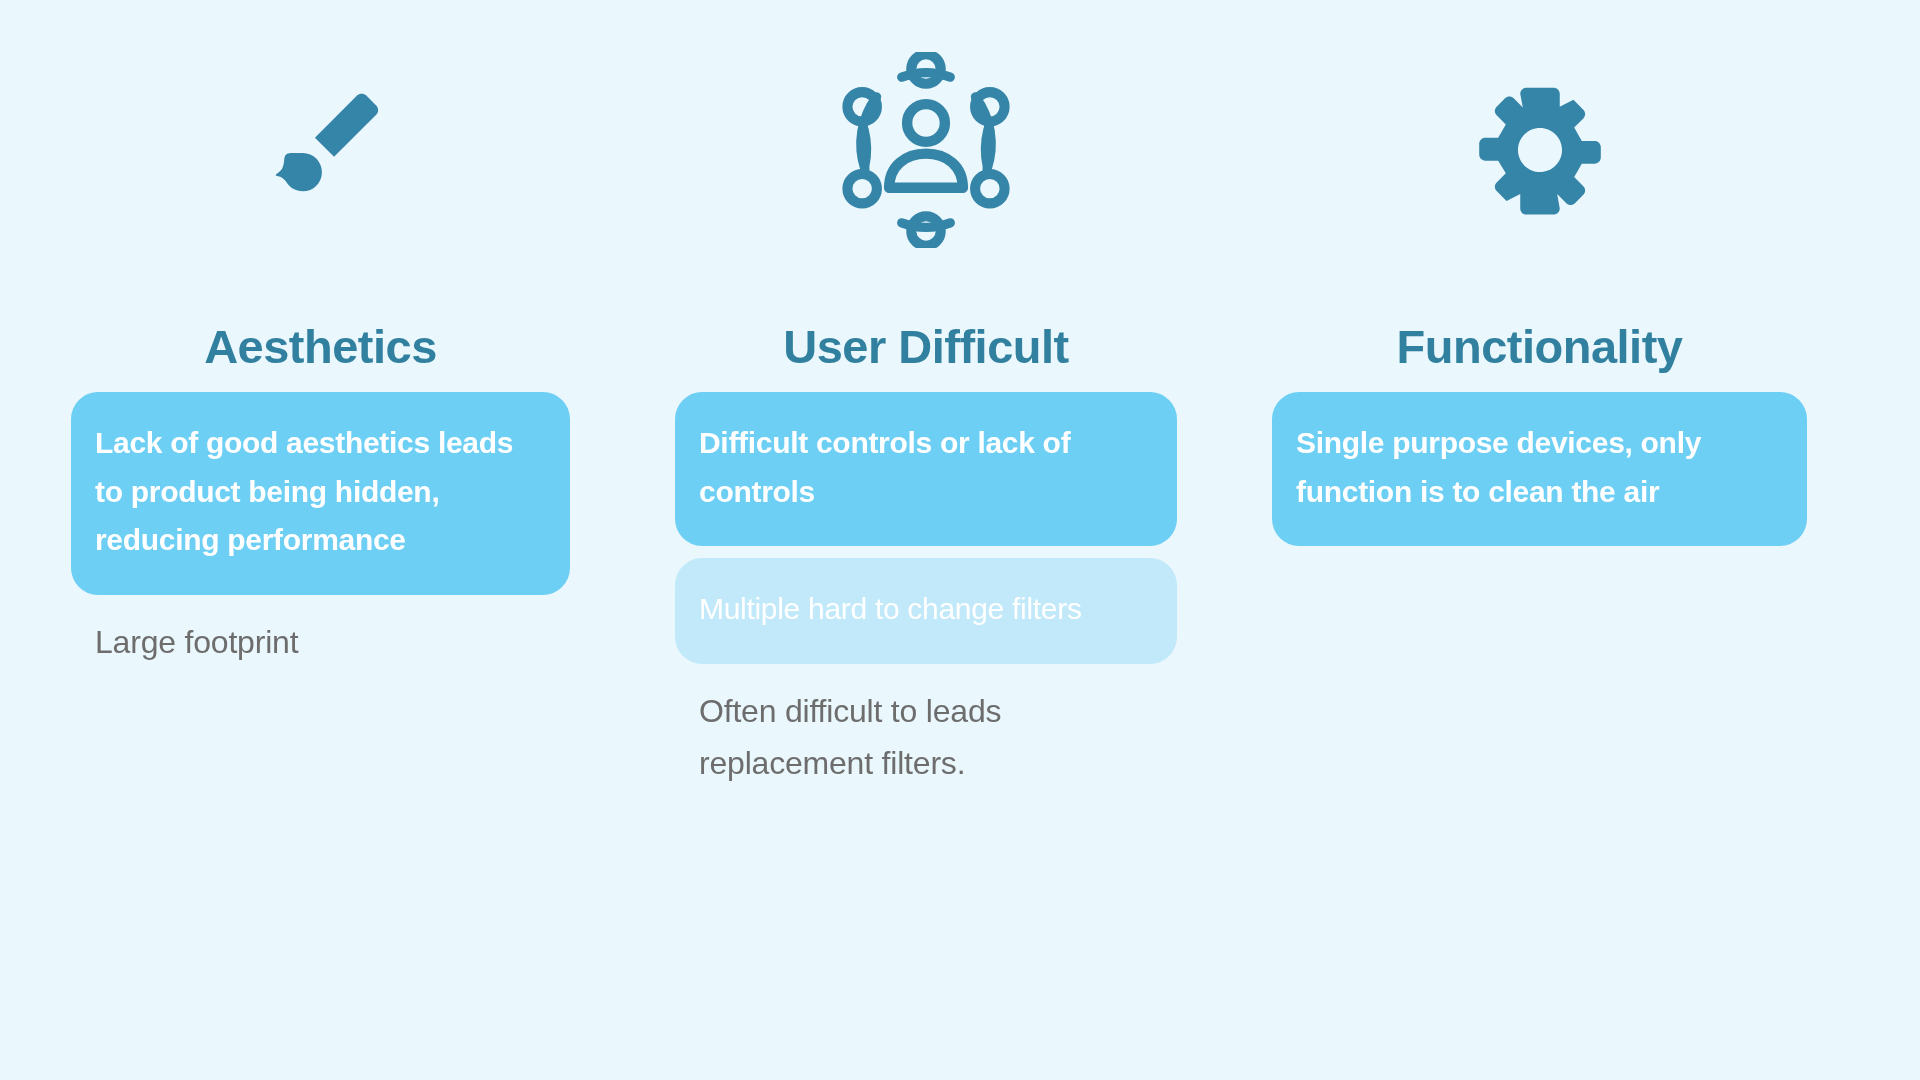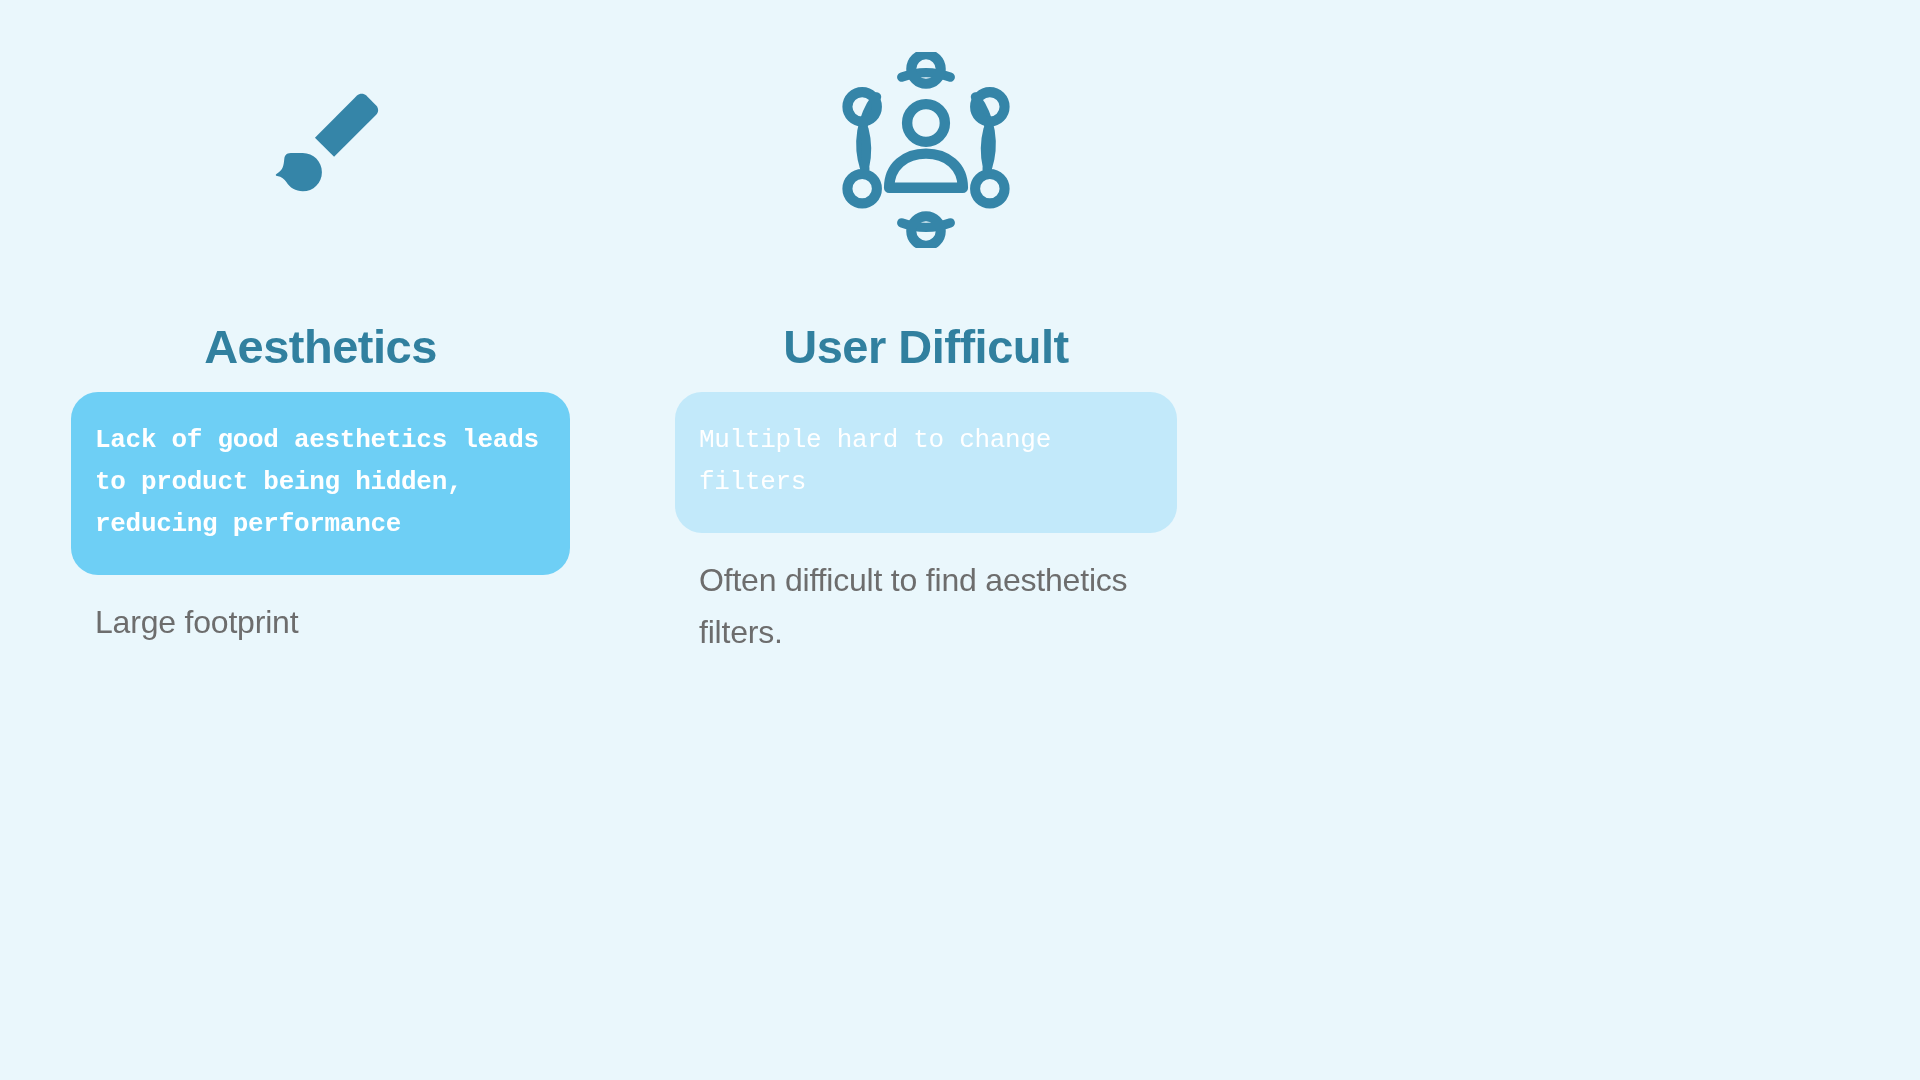--- a/index.html
+++ b/index.html
@@ -69,25 +69,24 @@
     justify-content: center;
     white-space: nowrap;
   }
 
   
   .card {
     box-sizing: border-box;
     border-radius: 27px;
     padding: 27px 24px 30px 24px;
     color: #ffffff;
-    font-size: 26px;
+    font-size: 30px;
     line-height: 1.62;
     font-weight: bold;
     letter-spacing: -0.3px;
-    font-family: Liberation Mono, monospace;
   }
   .card-primary { background: #6ecff5; }
   .card-secondary {
     background: #c2e9fa;
     font-weight: normal;
     color: #ffffff;
   }
   .card + .card { margin-top: 12px; }
 
   
@@ -152,21 +151,49 @@
 
             <circle cx="50" cy="39.5" r="10.5"></circle>
 
             <path d="M29.5 75.5 C29.5 63.5 38.5 56.5 50 56.5 C61.5 56.5 70.5 63.5 70.5 75.5 Z"></path>
           </g>
         </svg>
       </div>
 
       <div class="col-heading">User Difficult</div>
 
+      <div class="card card-primary">Difficult controls or lack of controls</div>
 
       <div class="card card-secondary">Multiple hard to change filters</div>
 
-      <div class="caption">Often difficult to find aesthetics filters.</div>
+      <div class="caption">Often difficult to leads replacement filters.</div>
     </div>
 
+    <div class="column col-3">
+
+      <div class="icon-wrap">
+        <svg width="152" height="152" viewBox="0 0 100 100">
+          <path fill="#3585a8" fill-rule="evenodd" d="
+            M41.0 9.0 L59.0 9.0 C61.2 9.0 63.0 10.8 63.0 13.0 L63.0 21.5
+            L72.0 17.0 L78.5 23.5 C80.1 25.1 80.1 27.6 78.5 29.2 L72.5 35.2
+            L77.5 44.0 L86.0 44.0 C88.2 44.0 90.0 45.8 90.0 48.0 L90.0 55.0
+            C90.0 57.2 88.2 59.0 86.0 59.0 L77.5 59.0 L72.5 67.8 L78.5 73.8
+            C80.1 75.4 80.1 77.9 78.5 79.5 L73.0 85.0 C71.4 86.6 68.9 86.6 67.3 85.0
+            L61.3 79.0 L63.0 88.5 C63.0 90.7 61.2 92.5 59.0 92.5 L41.0 92.5
+            C38.8 92.5 37.0 90.7 37.0 88.5 L37.0 79.0 L28.0 83.5 L21.5 77.0
+            C19.9 75.4 19.9 72.9 21.5 71.3 L27.5 65.3 L22.5 57.0 L14.0 57.0
+            C11.8 57.0 10.0 55.2 10.0 53.0 L10.0 46.0 C10.0 43.8 11.8 42.0 14.0 42.0
+            L22.5 42.0 L27.5 33.2 L21.5 27.2 C19.9 25.6 19.9 23.1 21.5 21.5
+            L27.0 16.0 C28.6 14.4 31.1 14.4 32.7 16.0 L38.7 22.0 L37.0 13.0
+            C37.0 10.8 38.8 9.0 41.0 9.0 Z
+            M50.0 35.5 C58.0 35.5 64.5 42.0 64.5 50.0 C64.5 58.0 58.0 64.5 50.0 64.5
+            C42.0 64.5 35.5 58.0 35.5 50.0 C35.5 42.0 42.0 35.5 50.0 35.5 Z"></path>
+        </svg>
+      </div>
+
+      <div class="col-heading">Functionality</div>
+
+      <div class="card card-primary">Single purpose devices, only function is to clean the air</div>
+
+    </div>
 
   </div>
 </div>
 
 </body></html>

